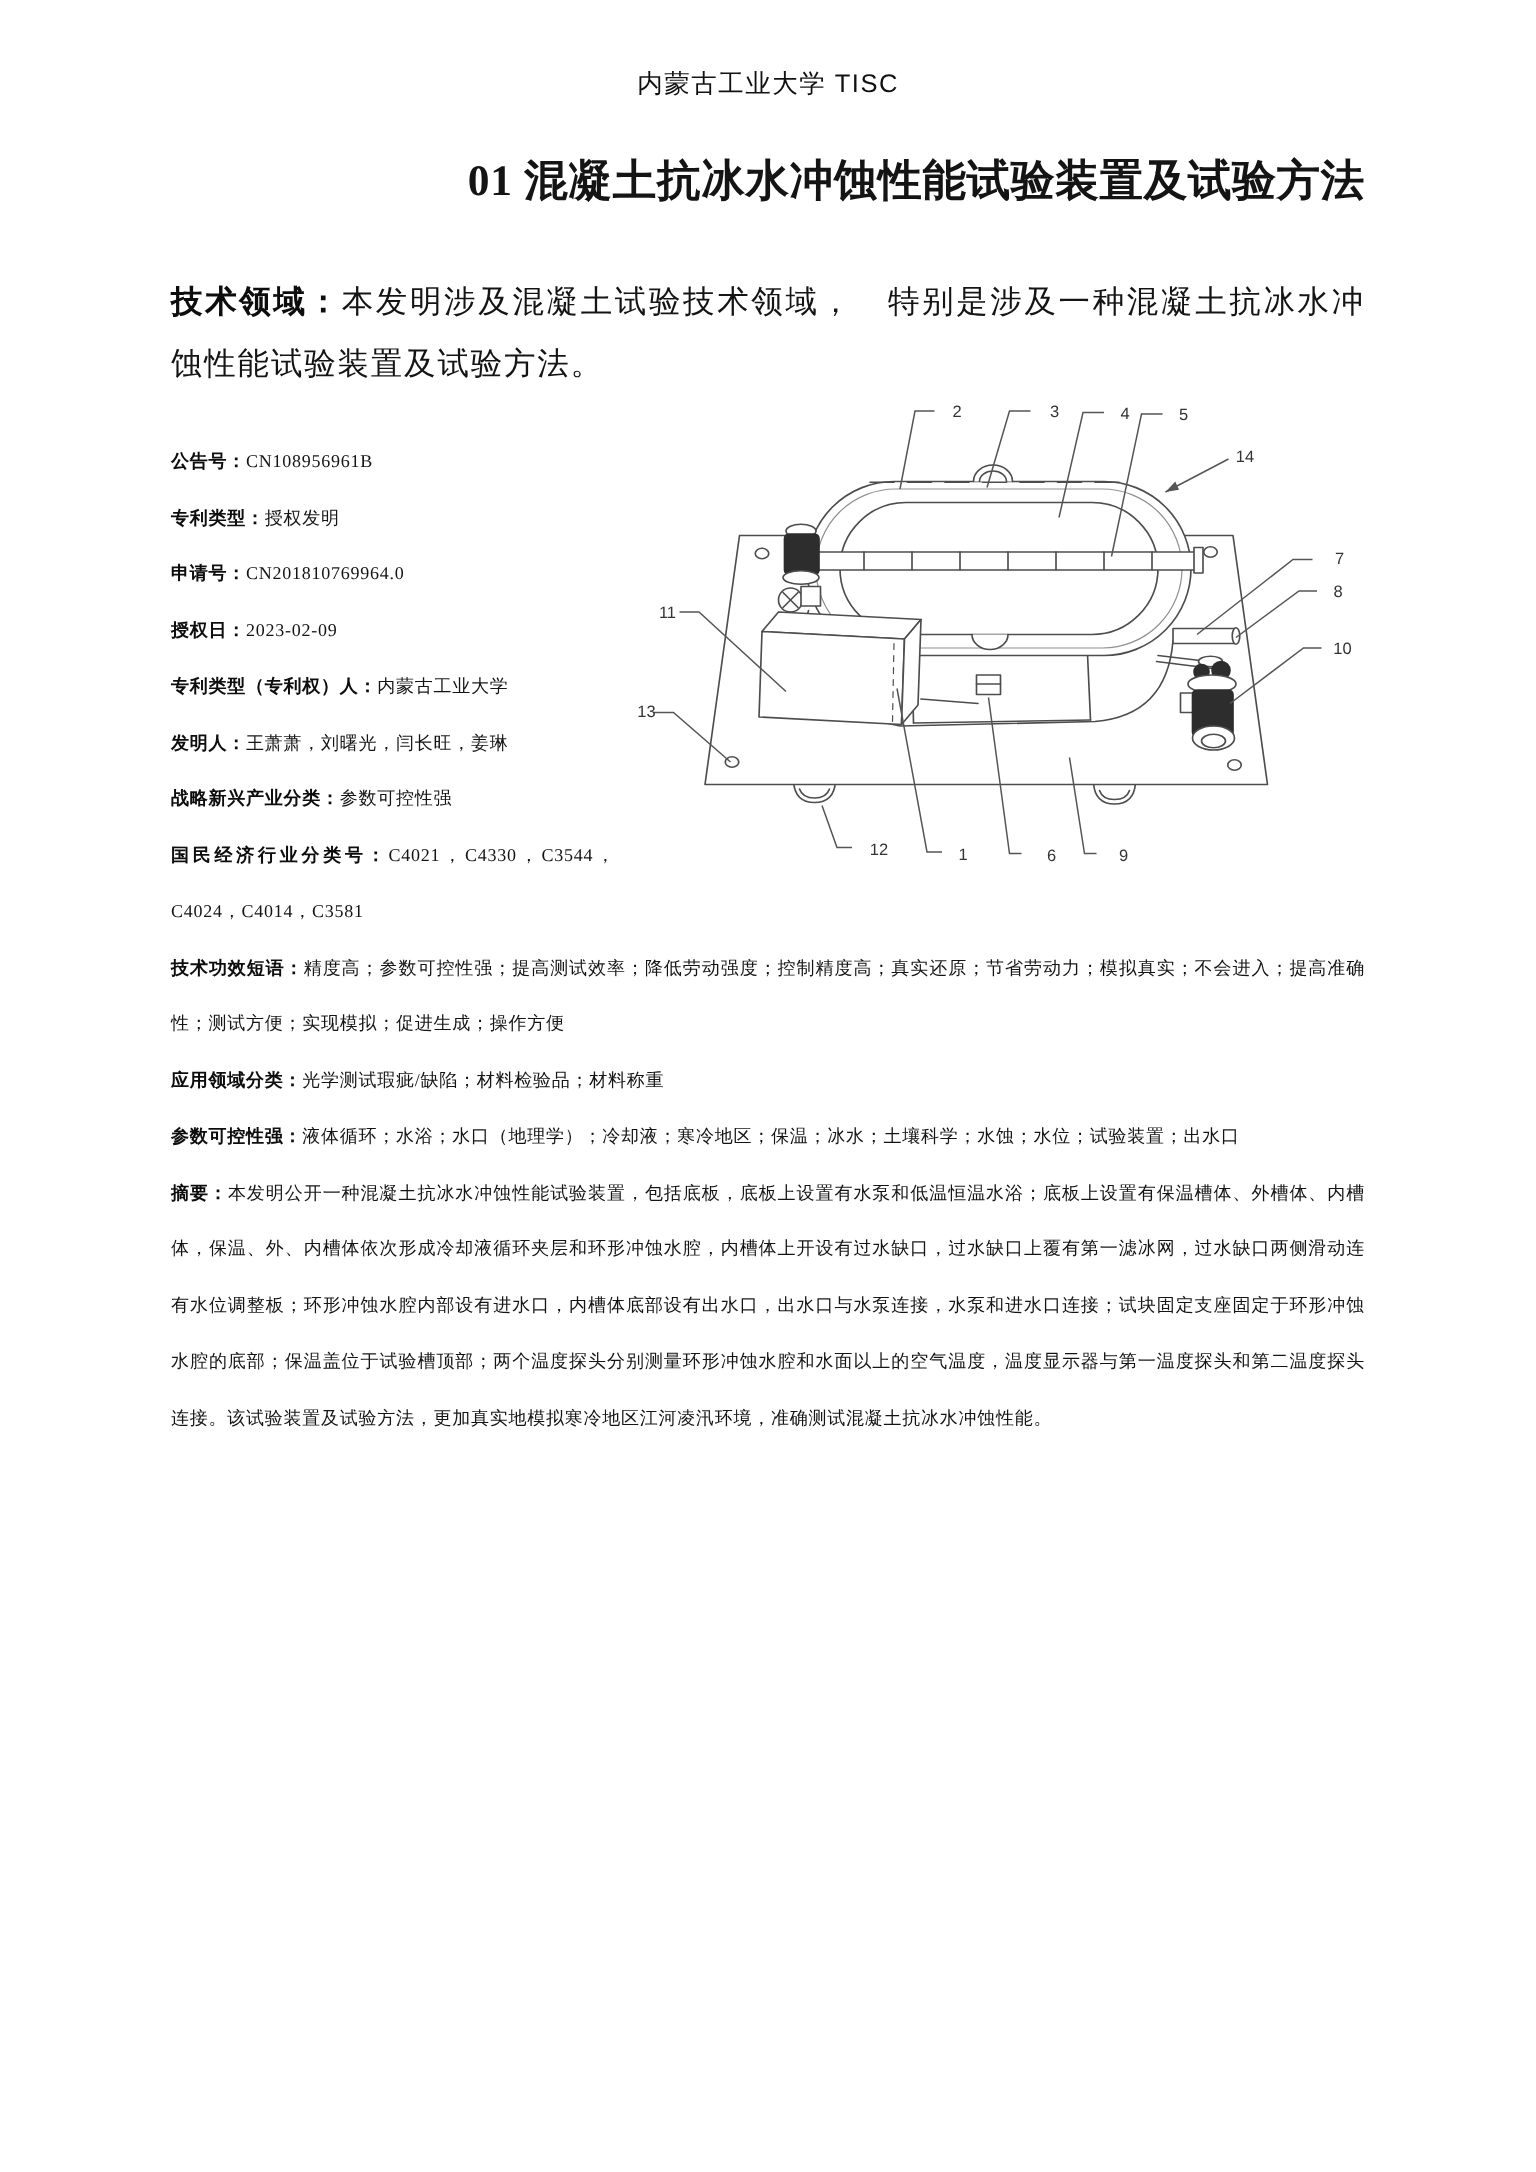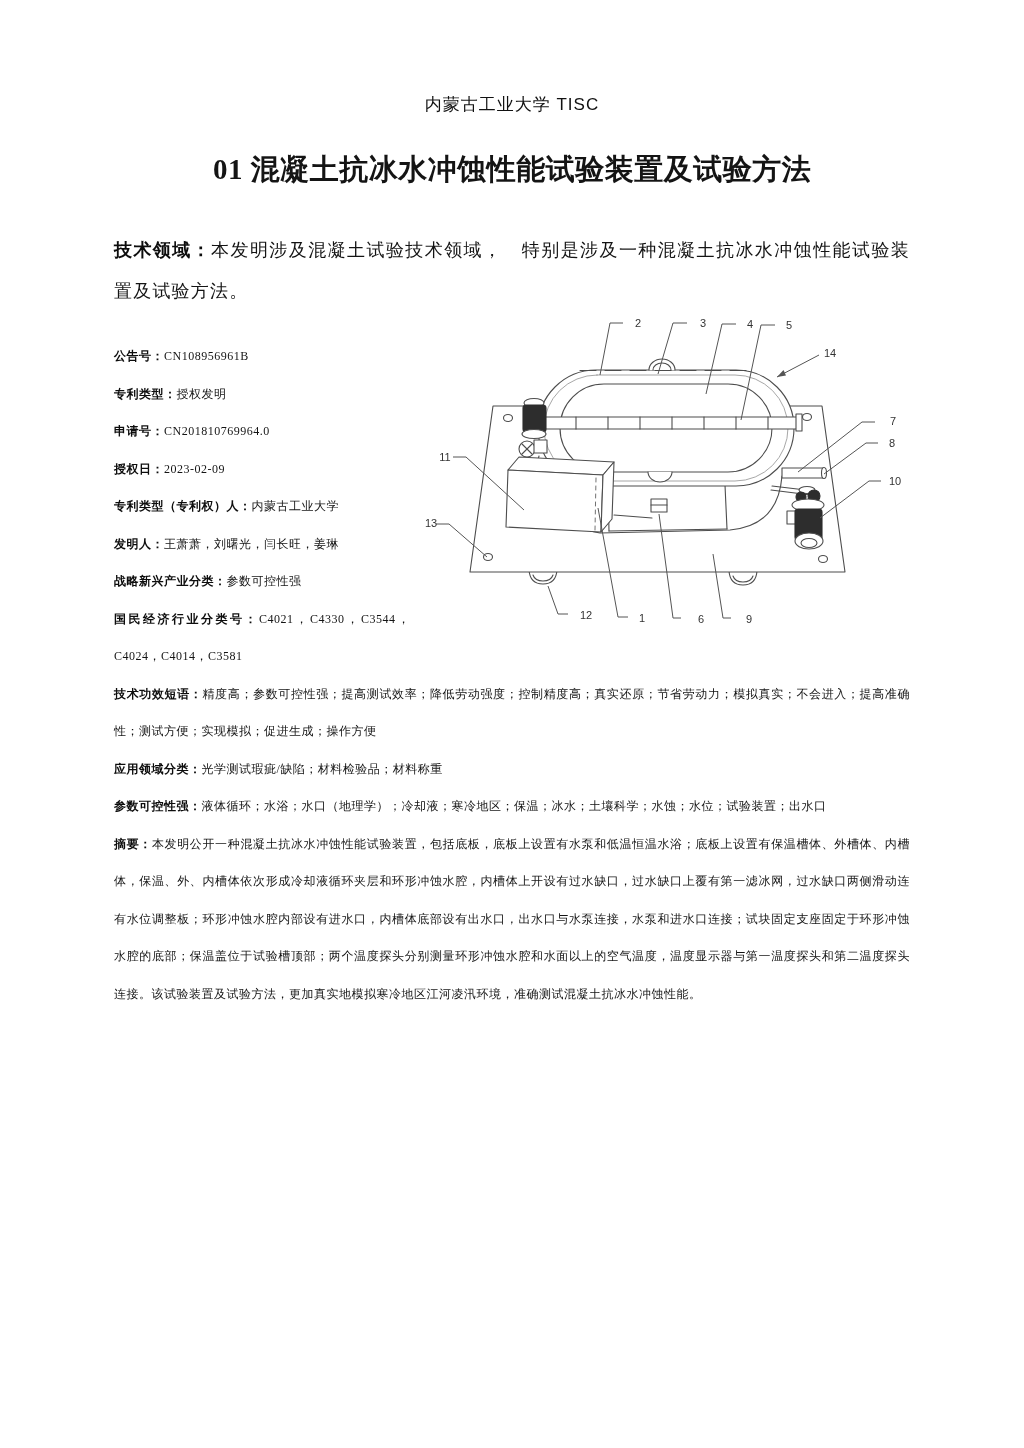--- a/index.html
+++ b/index.html
@@ -1,32 +1,32 @@
 <!DOCTYPE html>
 <html><head>
 <meta charset="utf-8">
 <style>
   html,body { margin:0; padding:0; background:#ffffff; }
   .page {
     position:relative; width:1024px; height:1448px; background:#ffffff;
     color:#141414; overflow:hidden;
     font-family:"Liberation Serif","DejaVu Serif",serif;
   }
-  .inner { padding:93px 114px 0 114px; }
+  .inner { padding:44px 114px 0 114px; }
   .doc-header {
     text-align:center;
     font-family:"Liberation Sans","DejaVu Sans",sans-serif;
     font-size:17px; letter-spacing:1px; color:#111;
   }
   .doc-title {
-    text-align:center; font-size:29px; font-weight:bold;
+    text-align:right; font-size:29px; font-weight:bold;
     margin:34px 0 0 0; letter-spacing:0.5px;
   }
   .tech-field {
-    margin:40px 0 0 0; font-size:18px; line-height:41px;
+    margin:40px 0 0 0; font-size:21px; line-height:41px;
     letter-spacing:1.2px; text-align:justify;
   }
   .label {
     font-family:"Liberation Sans","DejaVu Sans",sans-serif;
     font-weight:bold; color:#0d0d0d;
   }
   .details { margin-top:26px; }
   .fig-float { float:right; width:500px; height:293px; position:relative; }
   .fig-float svg { position:absolute; top:-28px; left:10px; }
   .field {

